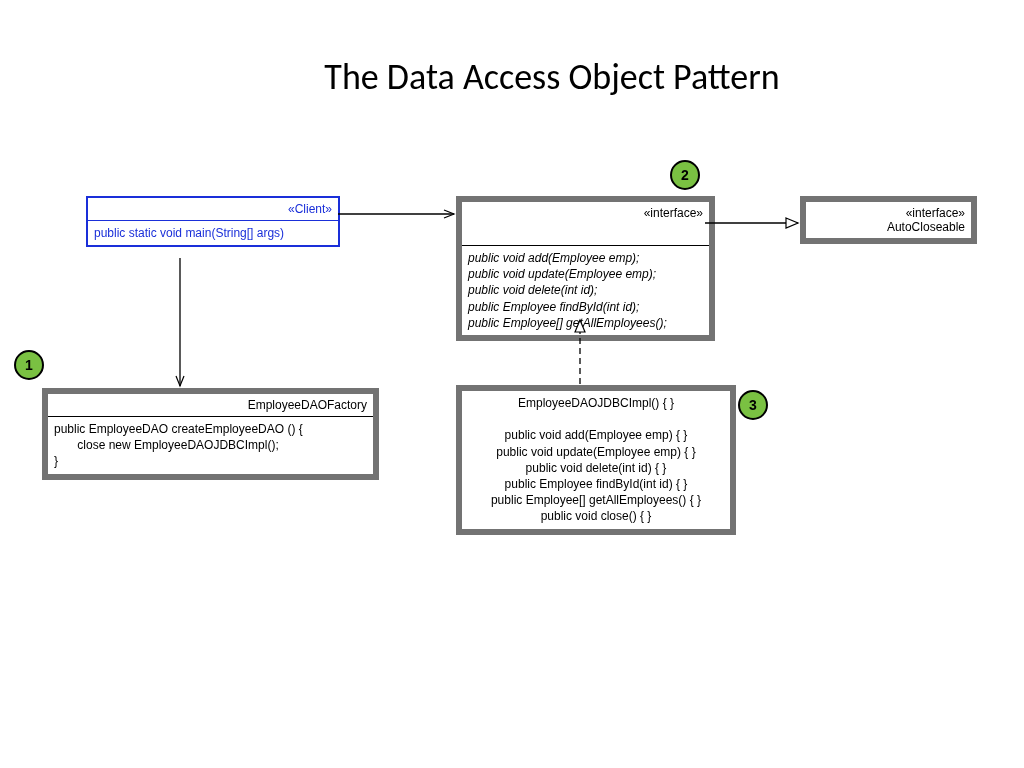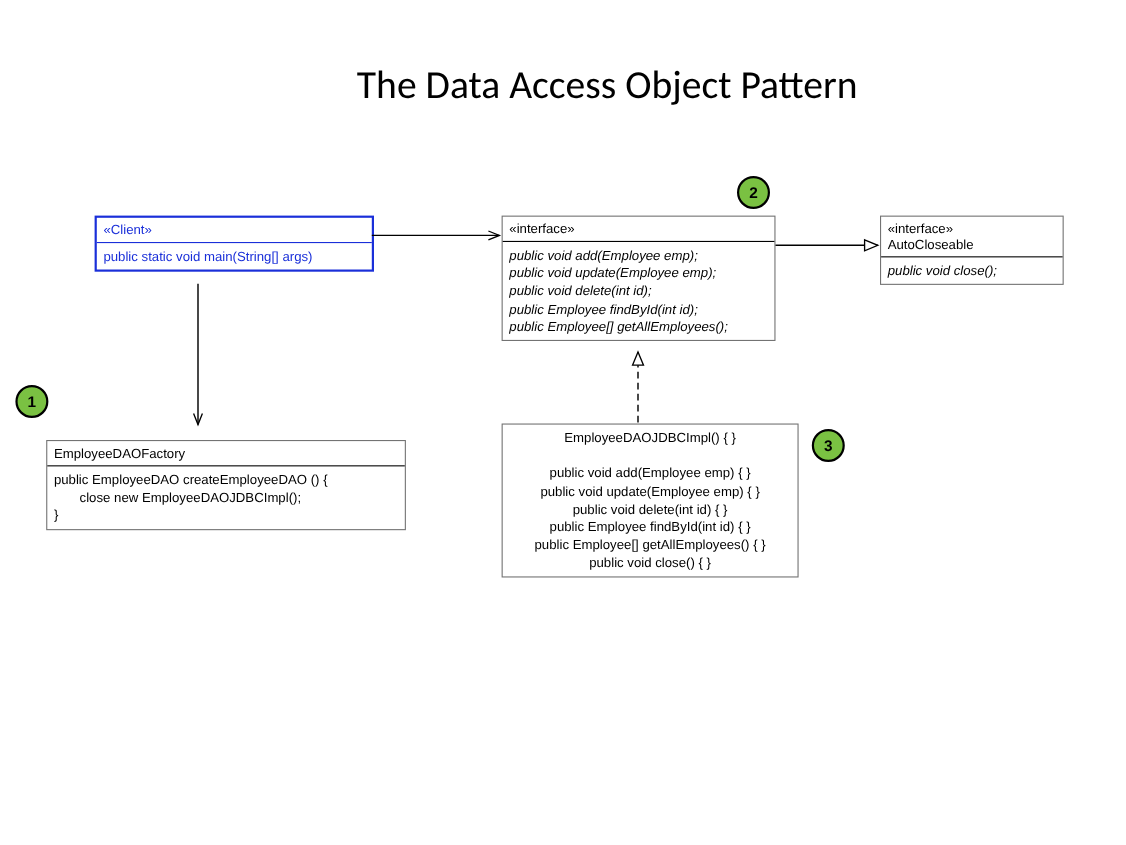--- a/index.html
+++ b/index.html
@@ -18,56 +18,56 @@
     left: 0;
     width: 1024px;
     text-align: center;
     font-size: 36px;
     font-weight: 400;
     font-family: Calibri, Arial, sans-serif;
     padding-left: 40px;
   }
   .uml-box {
     position: absolute;
-    border: 1px solid #737373;
+    border: 6px solid #737373;
     background: #fff;
     font-size: 12px;
   }
   .uml-box .section {
     padding: 4px 6px;
     border-top: 1px solid #000;
   }
   .uml-box .section:first-child {
     border-top: none;
     text-align: center;
   }
   .uml-box .stereotype, .uml-box .classname {
-    text-align: left;
+    text-align: right;
     display: block;
   }
   .uml-box.client {
     border: 2px solid #1a2fd9;
     color: #1a2fd9;
   }
   .uml-box.client .section {
     border-top-color: #1a2fd9;
   }
   .uml-box.client .body-line {
   }
-  .italic { font-style: italic; }
+  .italic { font-style: italic; margin-top: 21px; }
   .body {
     display: block;
     white-space: pre;
     line-height: 1.35;
   }
   
   #box-client  { left: 86px;  top: 196px; width: 250px; }
   #box-dao     { left: 456px; top: 196px; width: 247px; }
   #box-auto    { left: 800px; top: 196px; width: 165px; }
-  #box-factory { left: 42px;  top: 388px; width: 325px; margin-top: 12px; }
+  #box-factory { left: 42px;  top: 388px; width: 325px; }
   #box-impl    { left: 456px; top: 385px; width: 268px; }
 
   .badge {
     position: absolute;
     width: 26px;
     height: 26px;
     border-radius: 50%;
     background: #7ac142;
     border: 2px solid #000;
     font-weight: bold;
@@ -108,21 +108,20 @@
 public void delete(int id);
 public Employee findById(int id);
 public Employee[] getAllEmployees();</div>
 </div>
 
 <div id="box-auto" class="uml-box">
   <div class="section">
     <span class="stereotype">«interface»</span>
     <span class="classname">AutoCloseable</span>
   </div>
-  <div class="section body italic">public void close();</div>
 </div>
 
 <div id="box-factory" class="uml-box">
   <div class="section">
     <span class="classname">EmployeeDAOFactory</span>
   </div>
   <div class="section body">public EmployeeDAO createEmployeeDAO () {
        close new EmployeeDAOJDBCImpl();
 }</div>
 </div>

